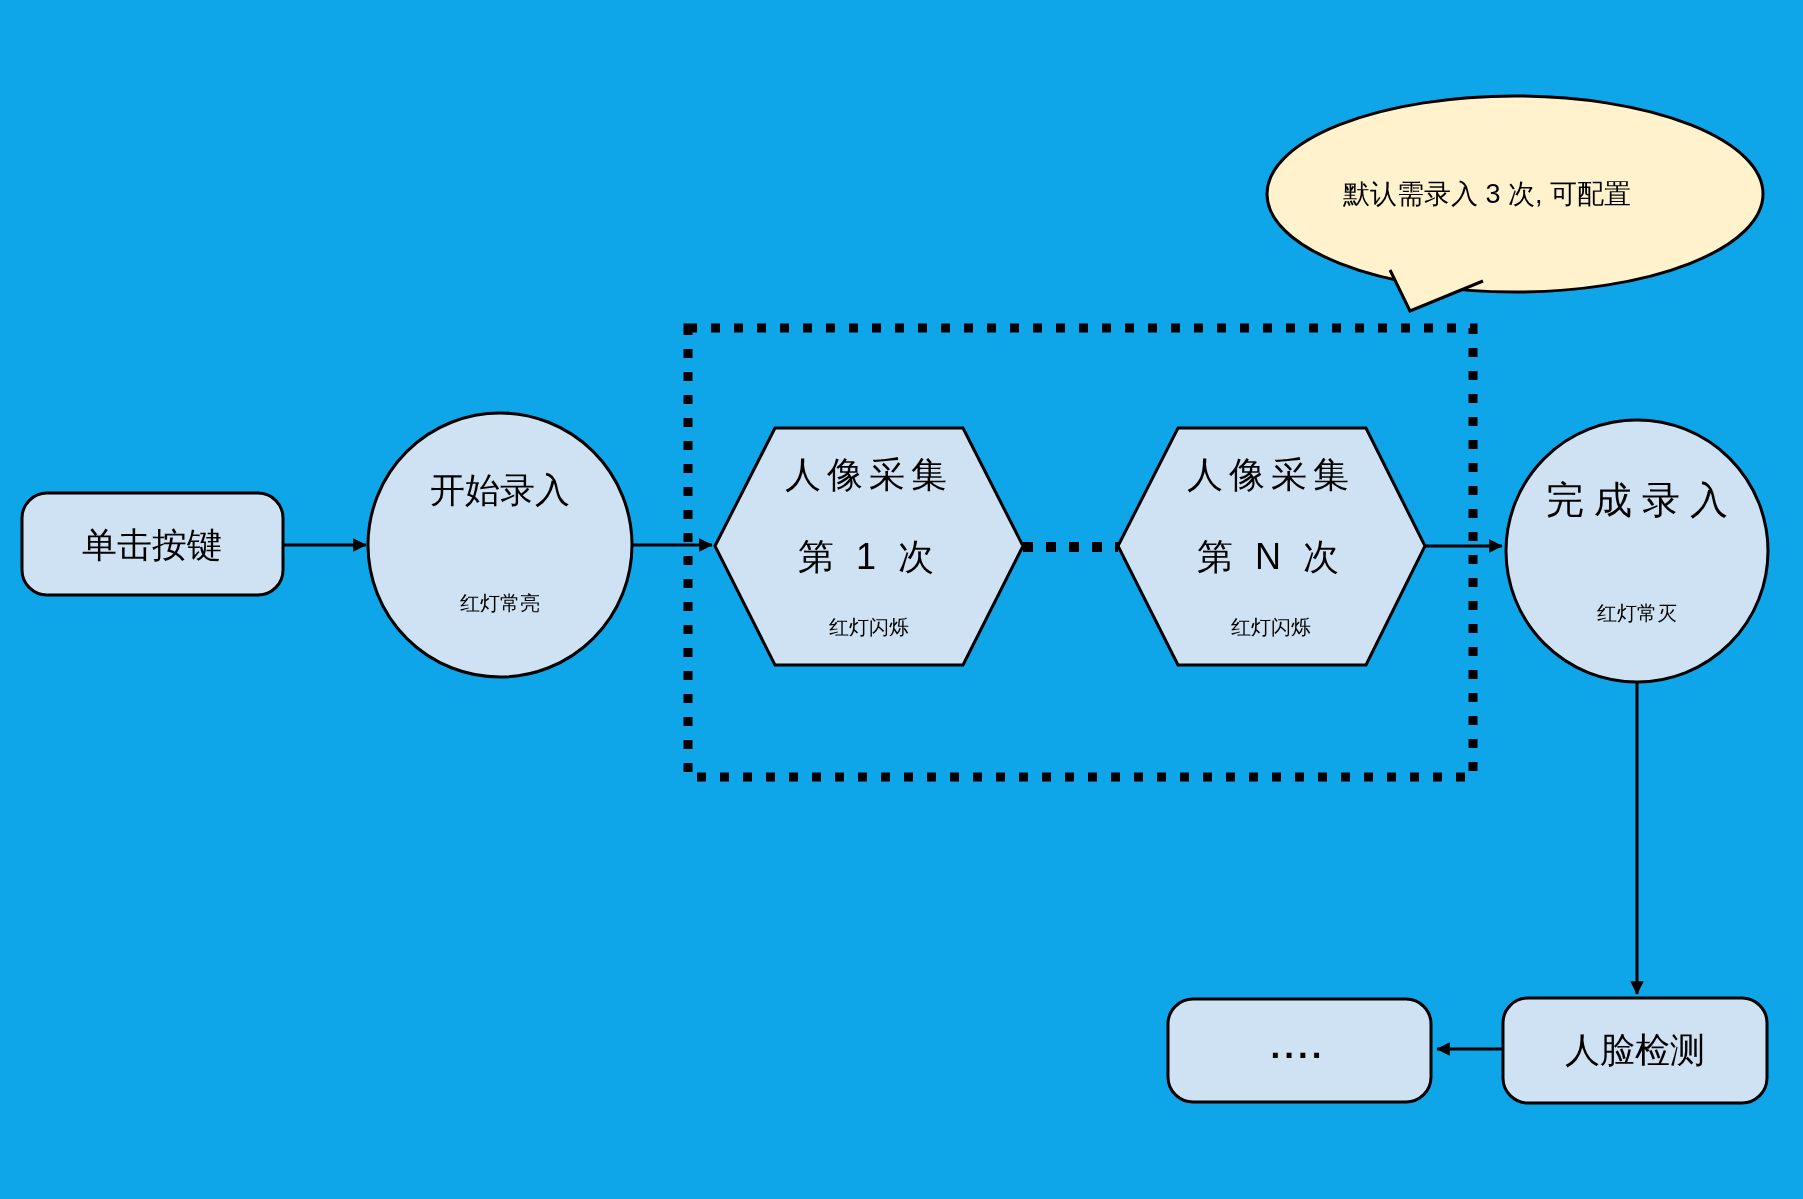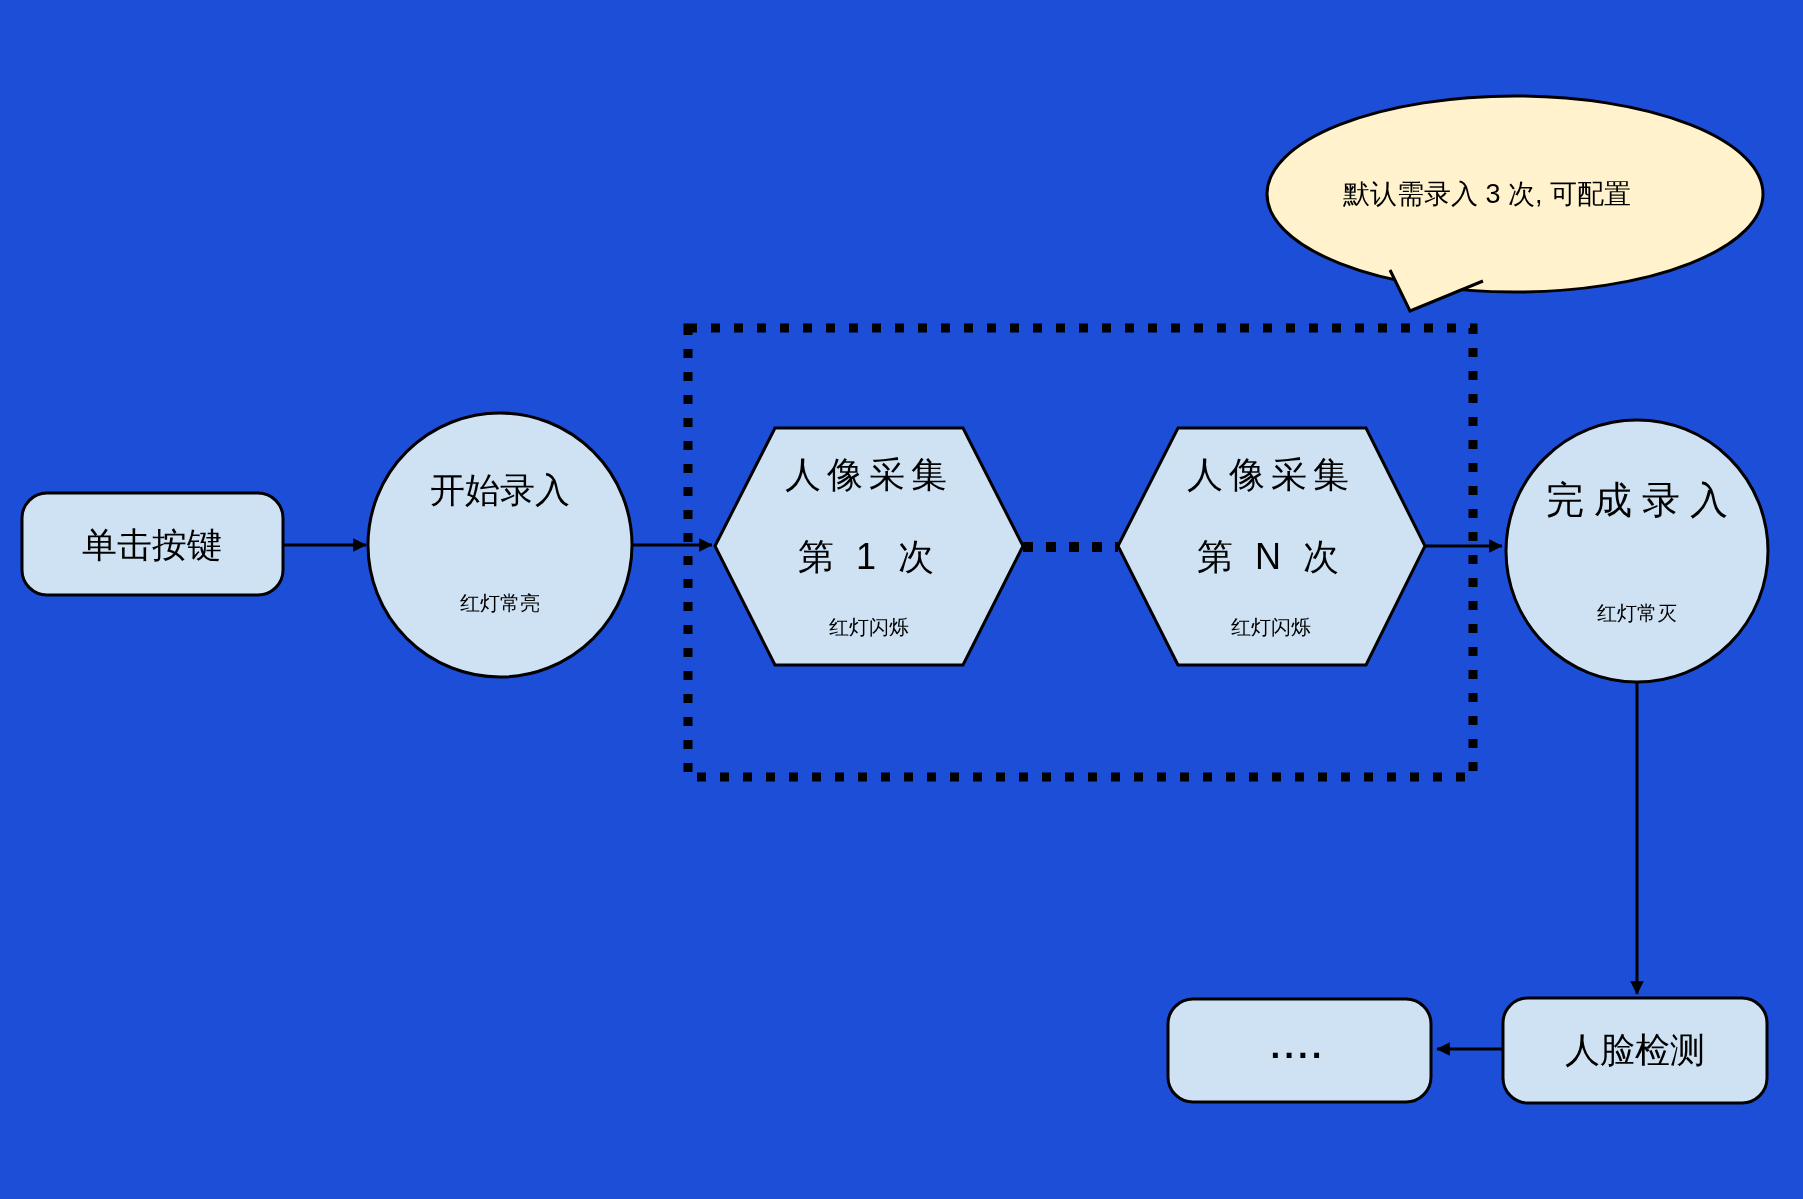--- a/index.html
+++ b/index.html
@@ -1,20 +1,20 @@
 <!DOCTYPE html>
 <html><head>
 <meta charset="utf-8">
 <style>
   html, body { margin: 0; padding: 0; background: #ffffff; }
   .canvas {
     position: relative;
     width: 1803px;
     height: 1199px;
-    background: #1d4ed8;
+    background: #0ea5e9;
     font-family: "Liberation Sans", sans-serif;
     overflow: hidden;
   }
   svg { display: block; }
 
   .shape      { stroke: #000000; stroke-width: 3; }
   .edge       { stroke: #000000; stroke-width: 3; fill: none; }
   .edge-dotted{ stroke: #000000; stroke-width: 10; stroke-dasharray: 10 13; fill: none; }
   .groupbox   { fill: none; stroke: #000000; stroke-width: 9; stroke-dasharray: 9 14; }
   .callout-outline { fill: none; stroke: #000000; stroke-width: 3; }

